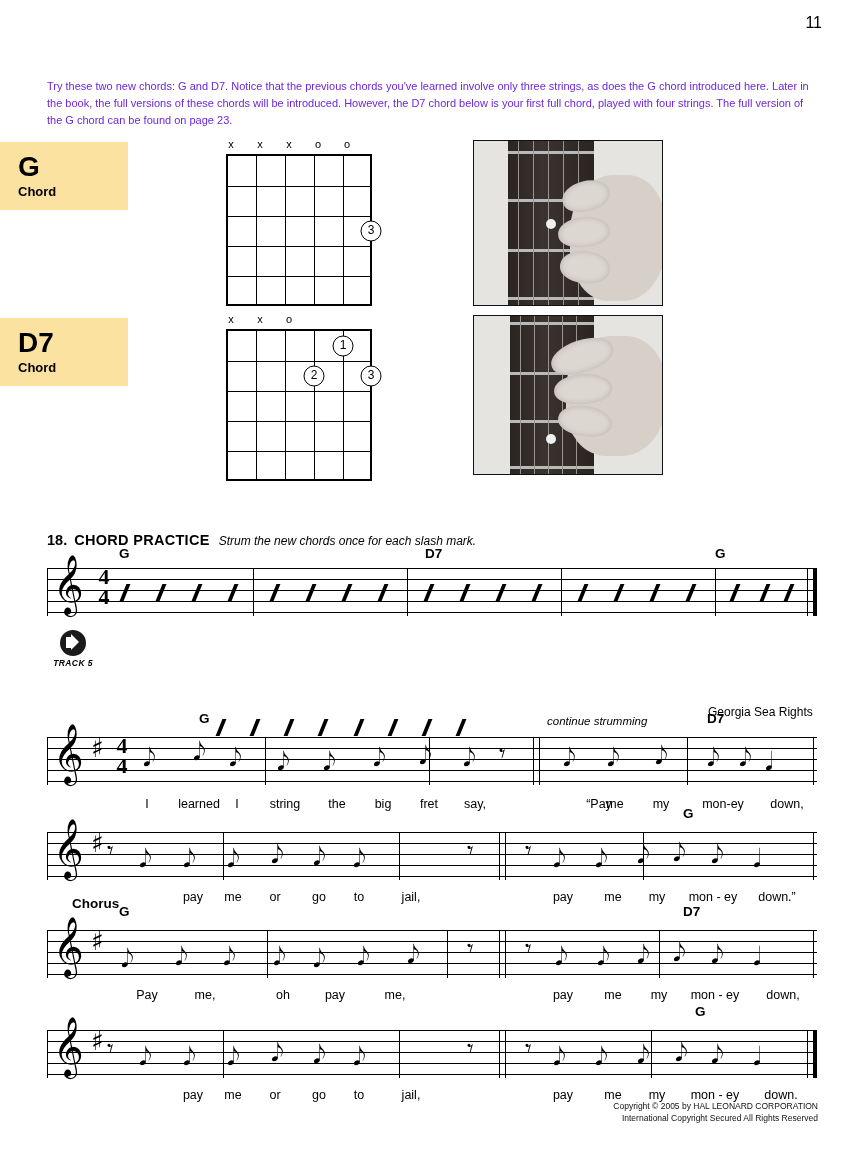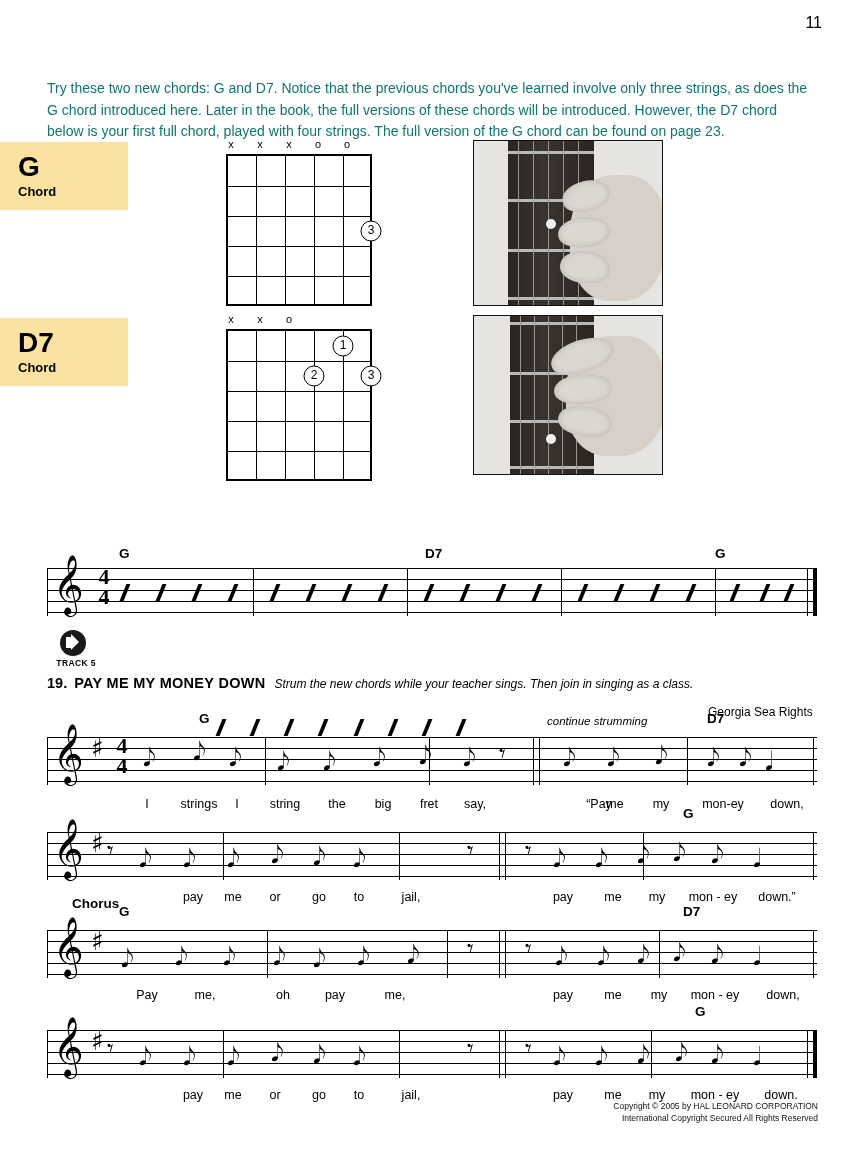--- a/index.html
+++ b/index.html
@@ -47,23 +47,23 @@
     letter-spacing: 0.4px;
     padding-left: 18px;
   }
 
   
   .intro {
     position: absolute;
     left: 47px;
     top: 78px;
     width: 770px;
-    font-size: 14px;
+    font-size: 11px;
     line-height: 1.55;
-    color: #0f766e;
+    color: #6d28d9;
   }
 
   
   .chord-tab {
     position: absolute;
     left: 0;
     width: 128px;
     background: #fbe2a0;
     display: flex;
     flex-direction: column;
@@ -198,21 +198,22 @@
     font-style: italic;
     margin-left: 9px;
   }
 
   
   .track-block {
     position: absolute;
     left: 50px;
     top: 630px;
     width: 46px;
-    text-align: right;
+    text-align: center;
+    font-style: italic;
   }
   .speaker {
     width: 26px; height: 26px;
     border-radius: 50%;
     background: #1a1a1a;
     margin: 0 auto;
     position: relative;
   }
   .speaker:before {
     content: "";
@@ -429,20 +430,25 @@
       <div class="string" style="left:66px;"></div>
       <div class="dot-inlay" style="left:36px; top:118px;"></div>
     </div>
     <div class="hand" style="left:92px; top:20px; width:100px; height:120px; background:#d6d0c9;"></div>
     <div class="finger-shape" style="left:76px; top:24px; width:64px; height:32px; transform:rotate(-18deg);"></div>
     <div class="finger-shape" style="left:80px; top:58px; width:58px; height:30px; transform:rotate(-4deg);"></div>
     <div class="finger-shape" style="left:84px; top:90px; width:54px; height:30px; transform:rotate(8deg);"></div>
   </div>
 
 
+  <div class="ex-heading" style="left:47px; top:532px;">
+    <span class="ex-num">18.</span>
+    <span class="ex-title">CHORD PRACTICE</span>
+    <span class="ex-desc">Strum the new chords once for each slash mark.</span>
+  </div>
 
   <div class="staff" style="top:568px; height:54px;">
     <div class="staff-lines">
       <i style="top:0px;"></i>
         <i style="top:11px;"></i>
         <i style="top:22px;"></i>
         <i style="top:33px;"></i>
         <i style="top:44px;"></i>
     </div>
     <div class="barline" style="left:0px;"></div>
@@ -479,25 +485,20 @@
     <div class="slash" style="left:686px; top:16px;"></div>
     <div class="slash" style="left:716px; top:16px;"></div>
     <div class="slash" style="left:740px; top:16px;"></div>
   </div>
 
   <div class="track-block">
     <div class="speaker"></div>
     <div class="track-label">TRACK 5</div>
   </div>
 
-  <div class="ex-heading" style="left:47px; top:675px;">
-    <span class="ex-num">19.</span>
-    <span class="ex-title">PAY ME MY MONEY DOWN</span>
-    <span class="ex-desc">Strum the new chords while your teacher sings.  Then join in singing as a class.</span>
-  </div>
 
   <div class="credit" style="left:708px; top:705px;">Georgia Sea Rights</div>
 
   <div class="staff" style="top:737px; height:54px;">
     <div class="staff-lines">
       <i style="top:0px;"></i>
         <i style="top:11px;"></i>
         <i style="top:22px;"></i>
         <i style="top:33px;"></i>
         <i style="top:44px;"></i>
@@ -536,21 +537,21 @@
     <div class="note" style="left:416px; top:8px;">𝅘𝅥𝅮</div>
     <div class="note" style="left:452px; top:4px;">𝄾</div>
     <div class="note" style="left:516px; top:8px;">𝅘𝅥𝅮</div>
     <div class="note" style="left:560px; top:8px;">𝅘𝅥𝅮</div>
     <div class="note" style="left:608px; top:6px;">𝅘𝅥𝅮</div>
     <div class="note" style="left:660px; top:8px;">𝅘𝅥𝅮</div>
     <div class="note" style="left:692px; top:8px;">𝅘𝅥𝅮</div>
     <div class="note" style="left:718px; top:12px;">𝅘𝅥</div>
 
     <div class="lyric" style="left:100px; top:60px;">I</div>
-    <div class="lyric" style="left:152px; top:60px;">strings</div>
+    <div class="lyric" style="left:152px; top:60px;">learned</div>
     <div class="lyric" style="left:190px; top:60px;">I</div>
     <div class="lyric" style="left:238px; top:60px;">string</div>
     <div class="lyric" style="left:290px; top:60px;">the</div>
     <div class="lyric" style="left:336px; top:60px;">big</div>
     <div class="lyric" style="left:382px; top:60px;">fret</div>
     <div class="lyric" style="left:428px; top:60px;">say,</div>
     <div class="lyric" style="left:552px; top:60px;">“Pay</div>
     <div class="lyric" style="left:568px; top:60px;">me</div>
     <div class="lyric" style="left:614px; top:60px;">my</div>
     <div class="lyric" style="left:676px; top:60px;">mon-ey</div>

